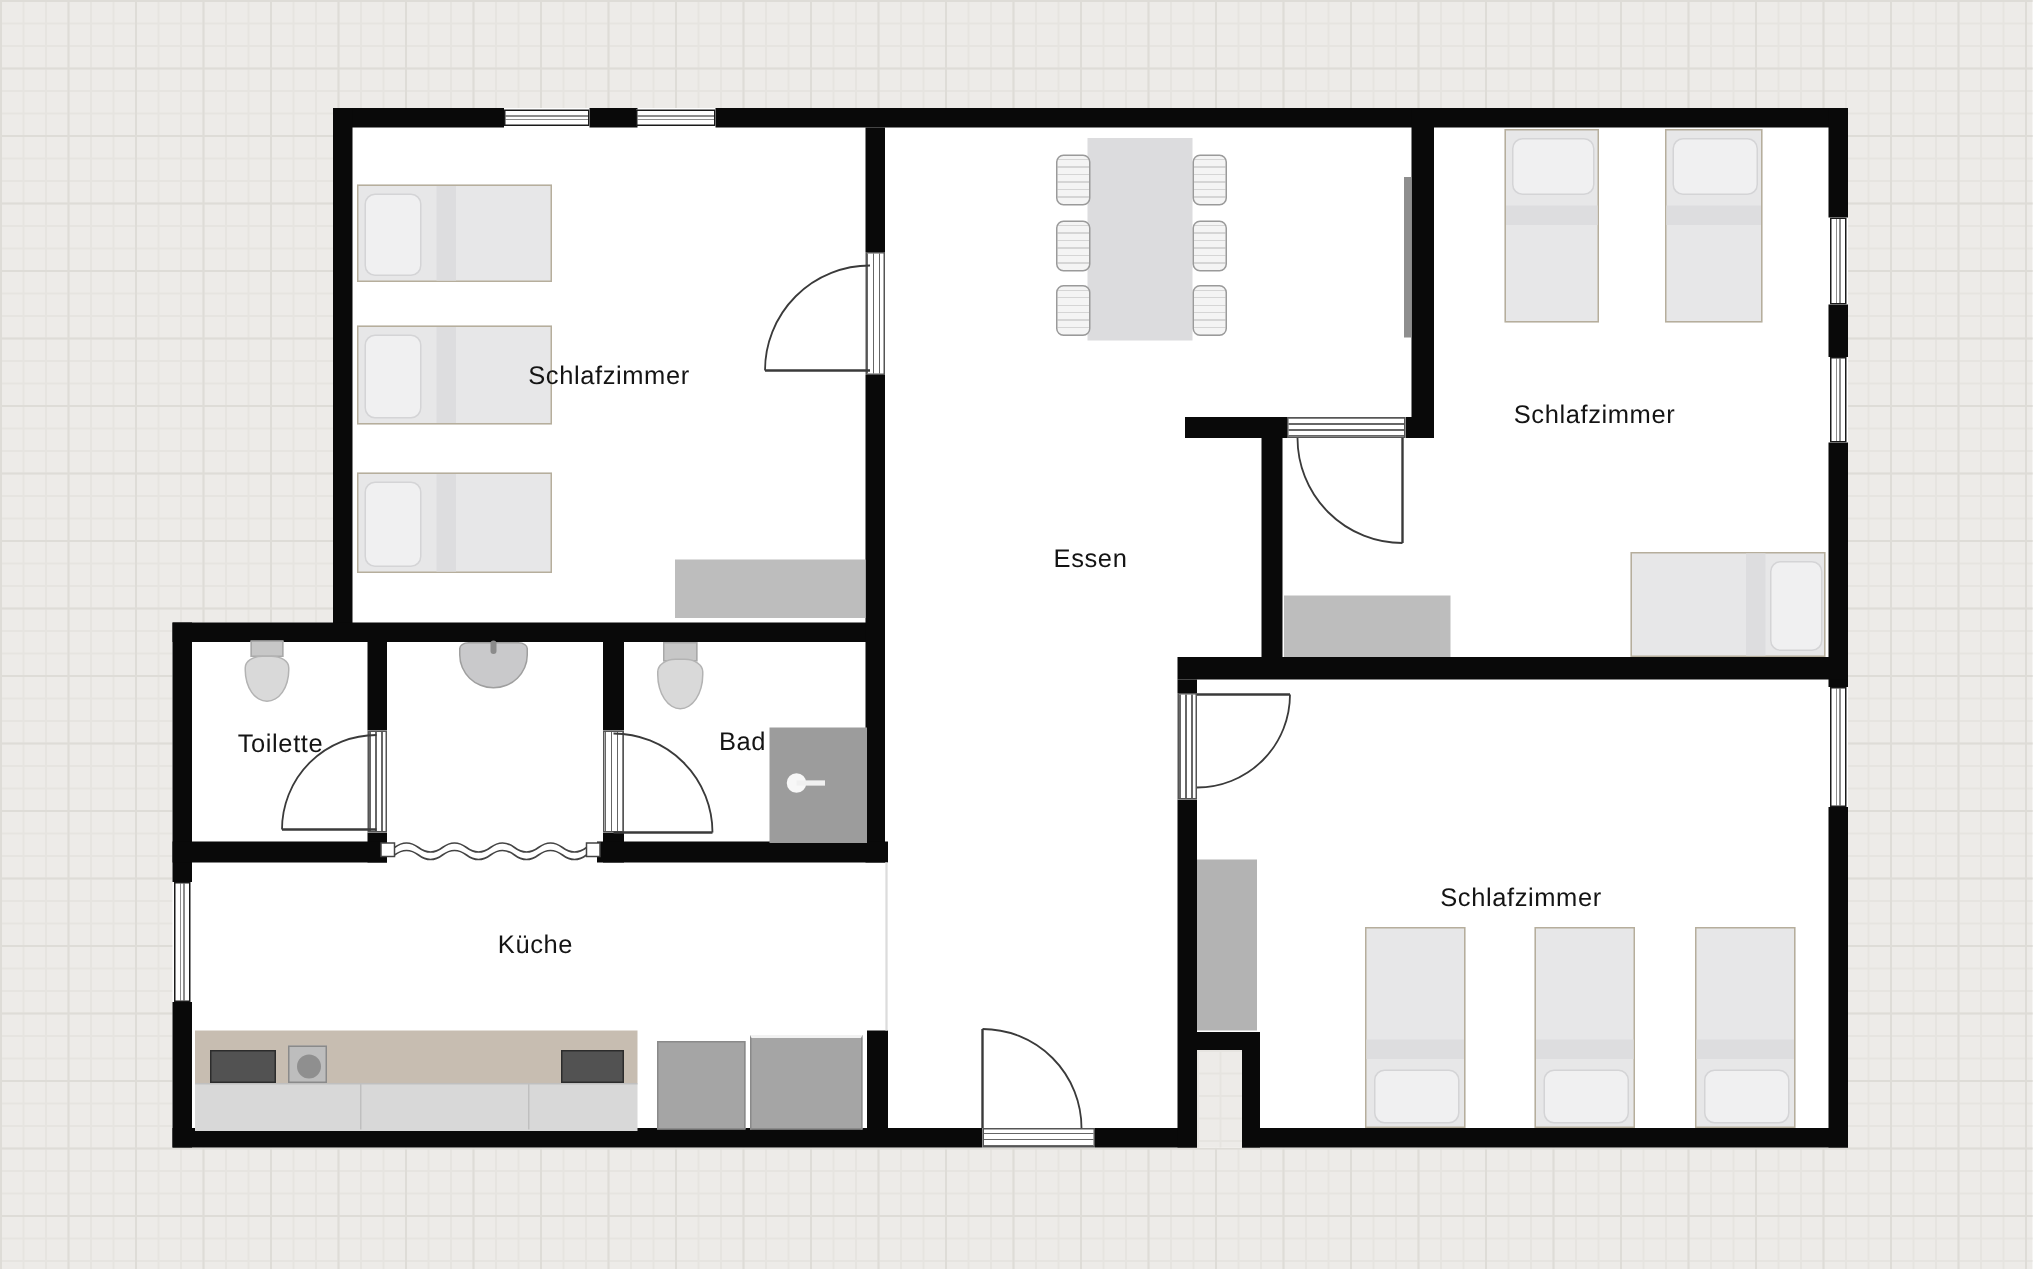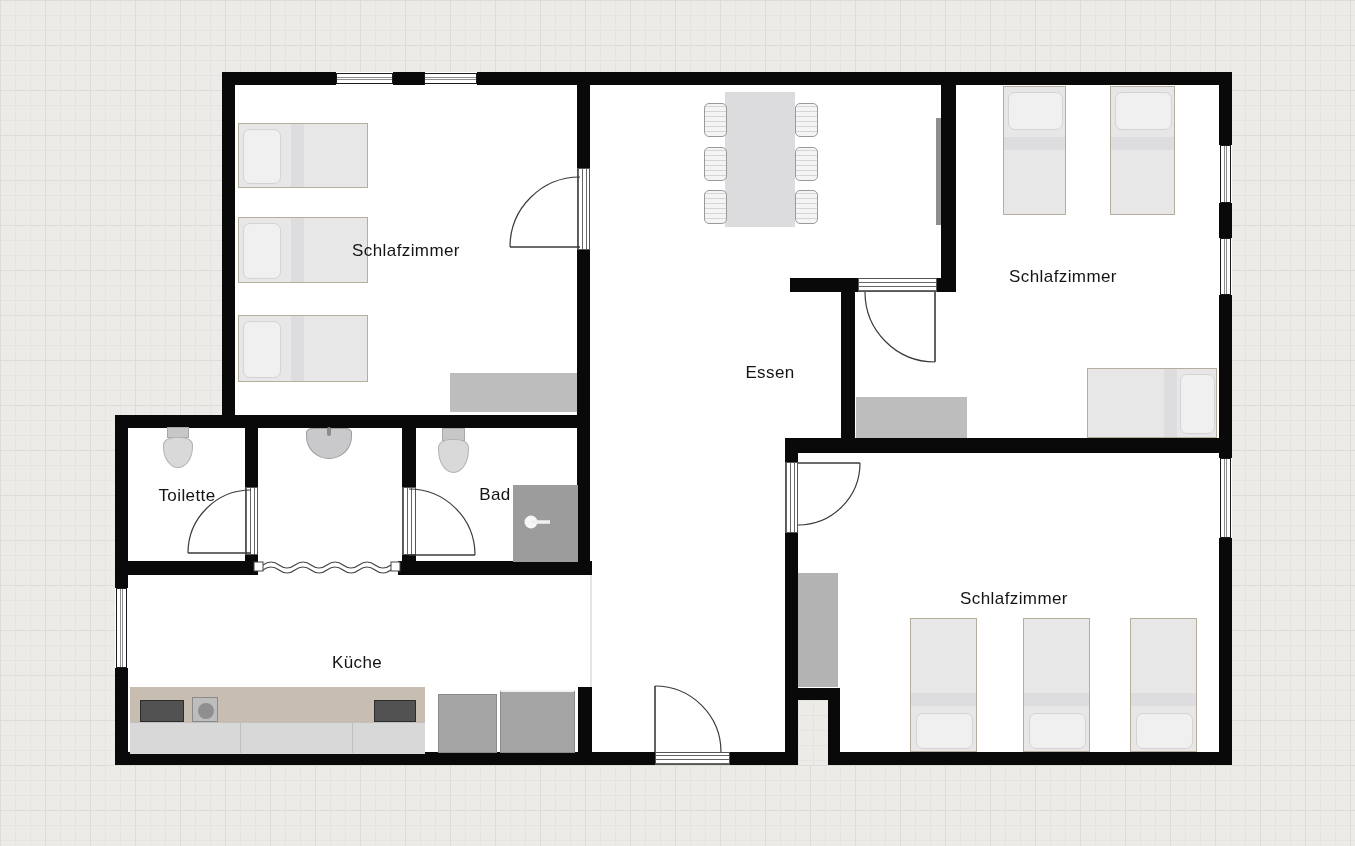--- a/index.html
+++ b/index.html
@@ -229,20 +229,20 @@
     <rect x="254" y="562" width="9" height="9" fill="#fff" stroke="#444" stroke-width="1"></rect>
     <rect x="391" y="562" width="9" height="9" fill="#fff" stroke="#444" stroke-width="1"></rect>
 
     <path d="M 591 575 L 591 687" stroke="#dcdcdc" stroke-width="1.5"></path>
 
     <circle cx="531" cy="522" r="6.5" fill="#f7f7f7"></circle>
     <path d="M 531 522 L 550 522" stroke="#f0f0f0" stroke-width="3.5"></path>
   </svg>
 
   <div class="room-label" style="left:406px;top:251px">Schlafzimmer</div>
-  <div class="room-label" style="left:770px;top:373px">Essen</div>
+  <div class="room-label" style="left:727px;top:373px">Essen</div>
   <div class="room-label" style="left:1063px;top:277px">Schlafzimmer</div>
   <div class="room-label" style="left:187px;top:496px">Toilette</div>
   <div class="room-label" style="left:495px;top:495px">Bad</div>
-  <div class="room-label" style="left:357px;top:663px">Küche</div>
+  <div class="room-label" style="left:357px;top:630px">Küche</div>
   <div class="room-label" style="left:1014px;top:599px">Schlafzimmer</div>
 
 </div>
 
 </body></html>

